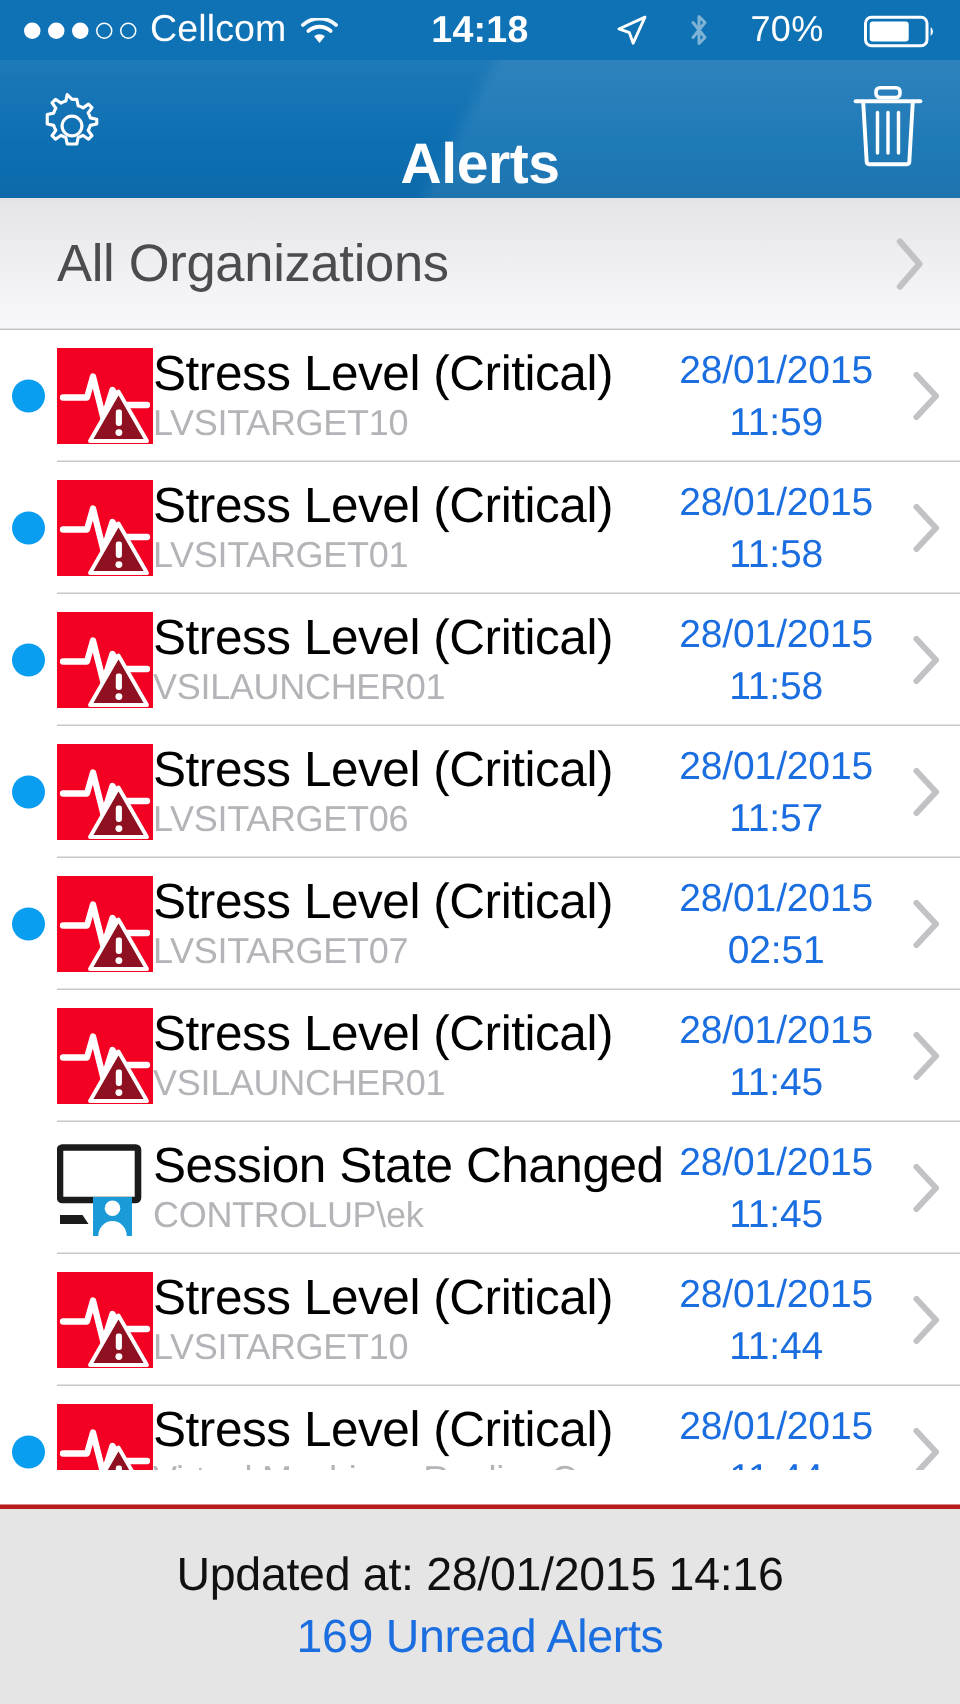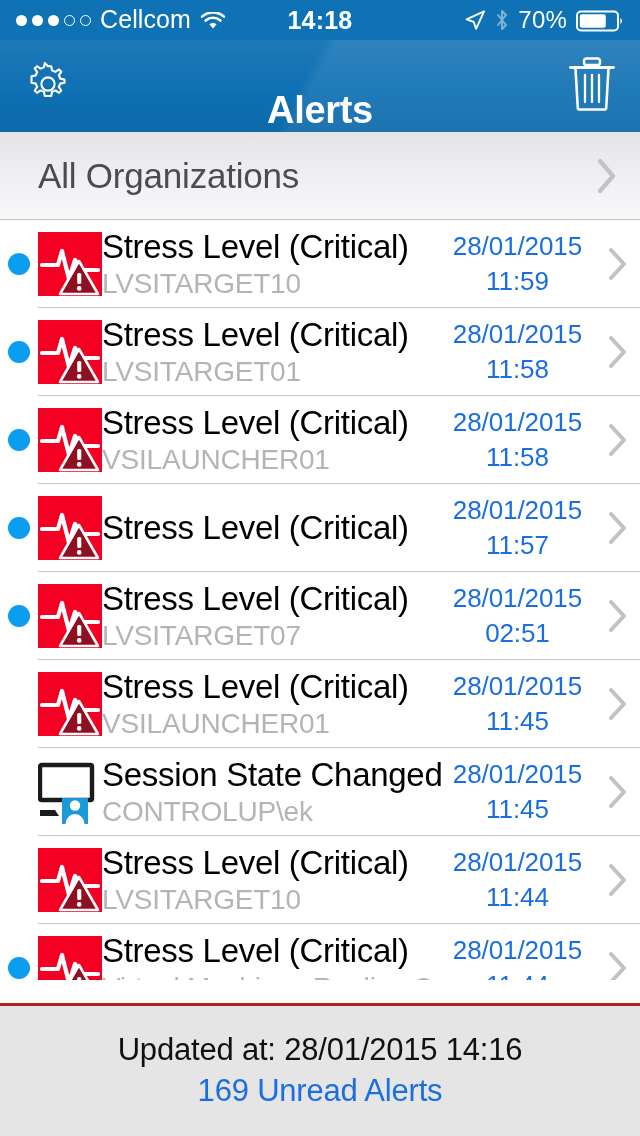--- a/index.html
+++ b/index.html
@@ -66,21 +66,21 @@
     text-align: center;
     font-size: 25px;
     font-weight: bold;
     letter-spacing: 0.2px;
     pointer-events: none;
   }
   .sb-right {
     margin-left: auto;
     display: flex;
     align-items: center;
-    gap: 9px;
+    gap: 27px;
     z-index: 2;
   }
   .loc-icon { width: 22px; height: 22px; }
   .bt-icon  { width: 14px; height: 22px; }
   .batt-pct { font-size: 24px; letter-spacing: 0.2px; }
   .batt-icon { width: 48px; height: 24px; position: relative; top: 1px; }
 
   
   .nav-bar {
     position: relative;
@@ -201,21 +201,21 @@
   }
   .row-title {
     font-size: 33px;
     color: #000000;
     letter-spacing: -0.3px;
     line-height: 1.13;
     white-space: nowrap;
     overflow: hidden;
   }
   .row-sub {
-    font-size: 28px;
+    font-size: 24px;
     color: #b4b4b8;
     letter-spacing: -0.2px;
     line-height: 1.2;
     margin-top: 2px;
     white-space: nowrap;
     overflow: hidden;
   }
   .row-date {
     flex: 0 0 auto;
     text-align: center;
@@ -442,20 +442,21 @@
           <svg class="ic-stress" viewBox="0 0 64 64" aria-hidden="true">
             <rect x="0" y="0" width="64" height="64" fill="#f40022"></rect>
             <path d="M4 33 L20 33 L24 19 L31 47 L37 28 L44 38 L60 38" fill="none" stroke="#ffffff" stroke-width="4.2" stroke-linejoin="round" stroke-linecap="round"></path>
             <path d="M41 29 L60 62 L22 62 Z" fill="#8f1020" stroke="#ffffff" stroke-width="2.6" stroke-linejoin="round"></path>
             <rect x="39.2" y="41" width="4.1" height="11" rx="1.6" fill="#ffffff"></rect>
             <circle cx="41.25" cy="56.4" r="2.3" fill="#ffffff"></circle>
           </svg>
         </div>
         <div class="row-text">
           <div class="row-title">Stress Level (Critical)</div>
+          <div class="row-sub">LVSITARGET06</div>
         </div>
         <div class="row-date">
           <div>28/01/2015</div>
           <div>11:57</div>
         </div>
         <div class="row-chevron">
           <svg viewBox="0 0 22 38" width="22" height="38" aria-hidden="true">
             <path d="M4 5 L17 19 L4 33" fill="none" stroke="#c2c2c6" stroke-width="4" stroke-linecap="round" stroke-linejoin="round"></path>
           </svg>
         </div>

